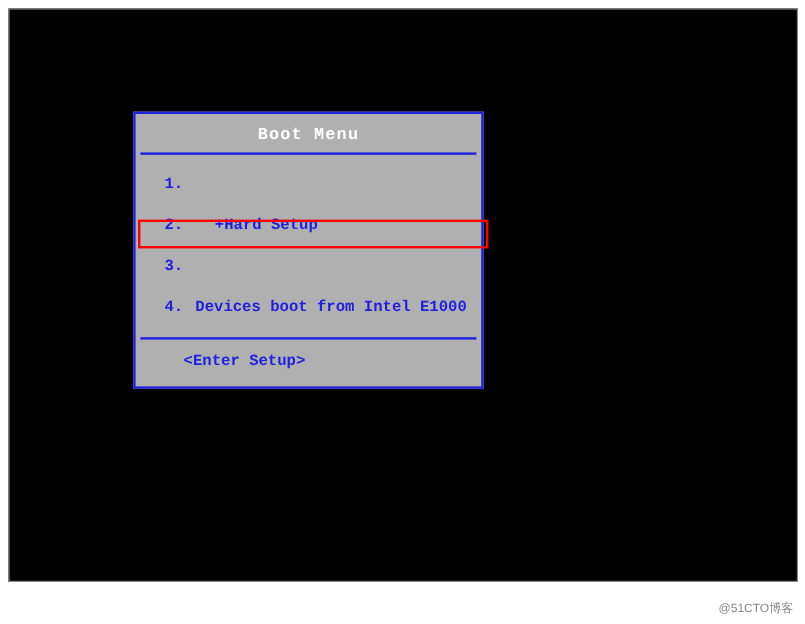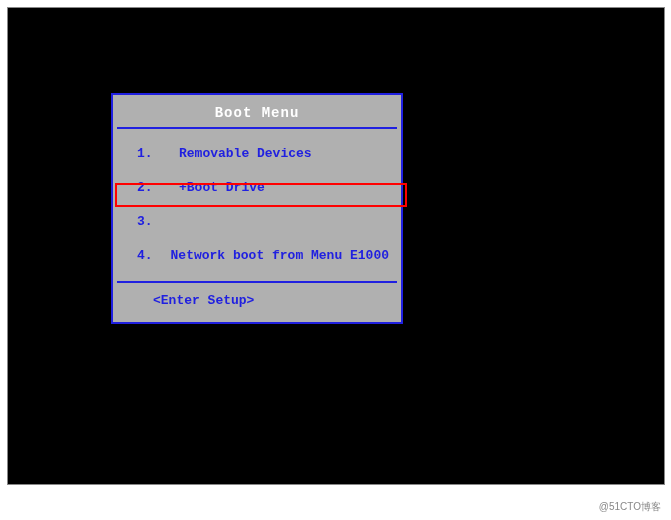--- a/index.html
+++ b/index.html
@@ -87,32 +87,31 @@
   </style>
 </head>
 <body>
 
 <div class="outer-frame">
   <div class="boot-menu">
     <div class="menu-title">Boot Menu</div>
     <div class="menu-items">
       <div class="menu-item">
         <span class="item-num">1.</span>
-        <span class="item-label">Removable Devices</span>
       </div>
       <div class="menu-item">
         <span class="item-num">2.</span>
-        <span class="item-label">+Boot Drive</span>
+        <span class="item-label">+Hard Setup</span>
       </div>
       <div class="menu-item">
         <span class="item-num">3.</span>
       </div>
       <div class="menu-item">
         <span class="item-num">4.</span>
-        <span class="item-label">Network boot from Menu E1000</span>
+        <span class="item-label">Devices boot from Intel E1000</span>
       </div>
       <div class="highlight-box"></div>
     </div>
     <div class="menu-footer">&lt;Enter Setup&gt;</div>
   </div>
 </div>
 
 <div class="watermark">@51CTO博客</div>
 
 </body></html>

